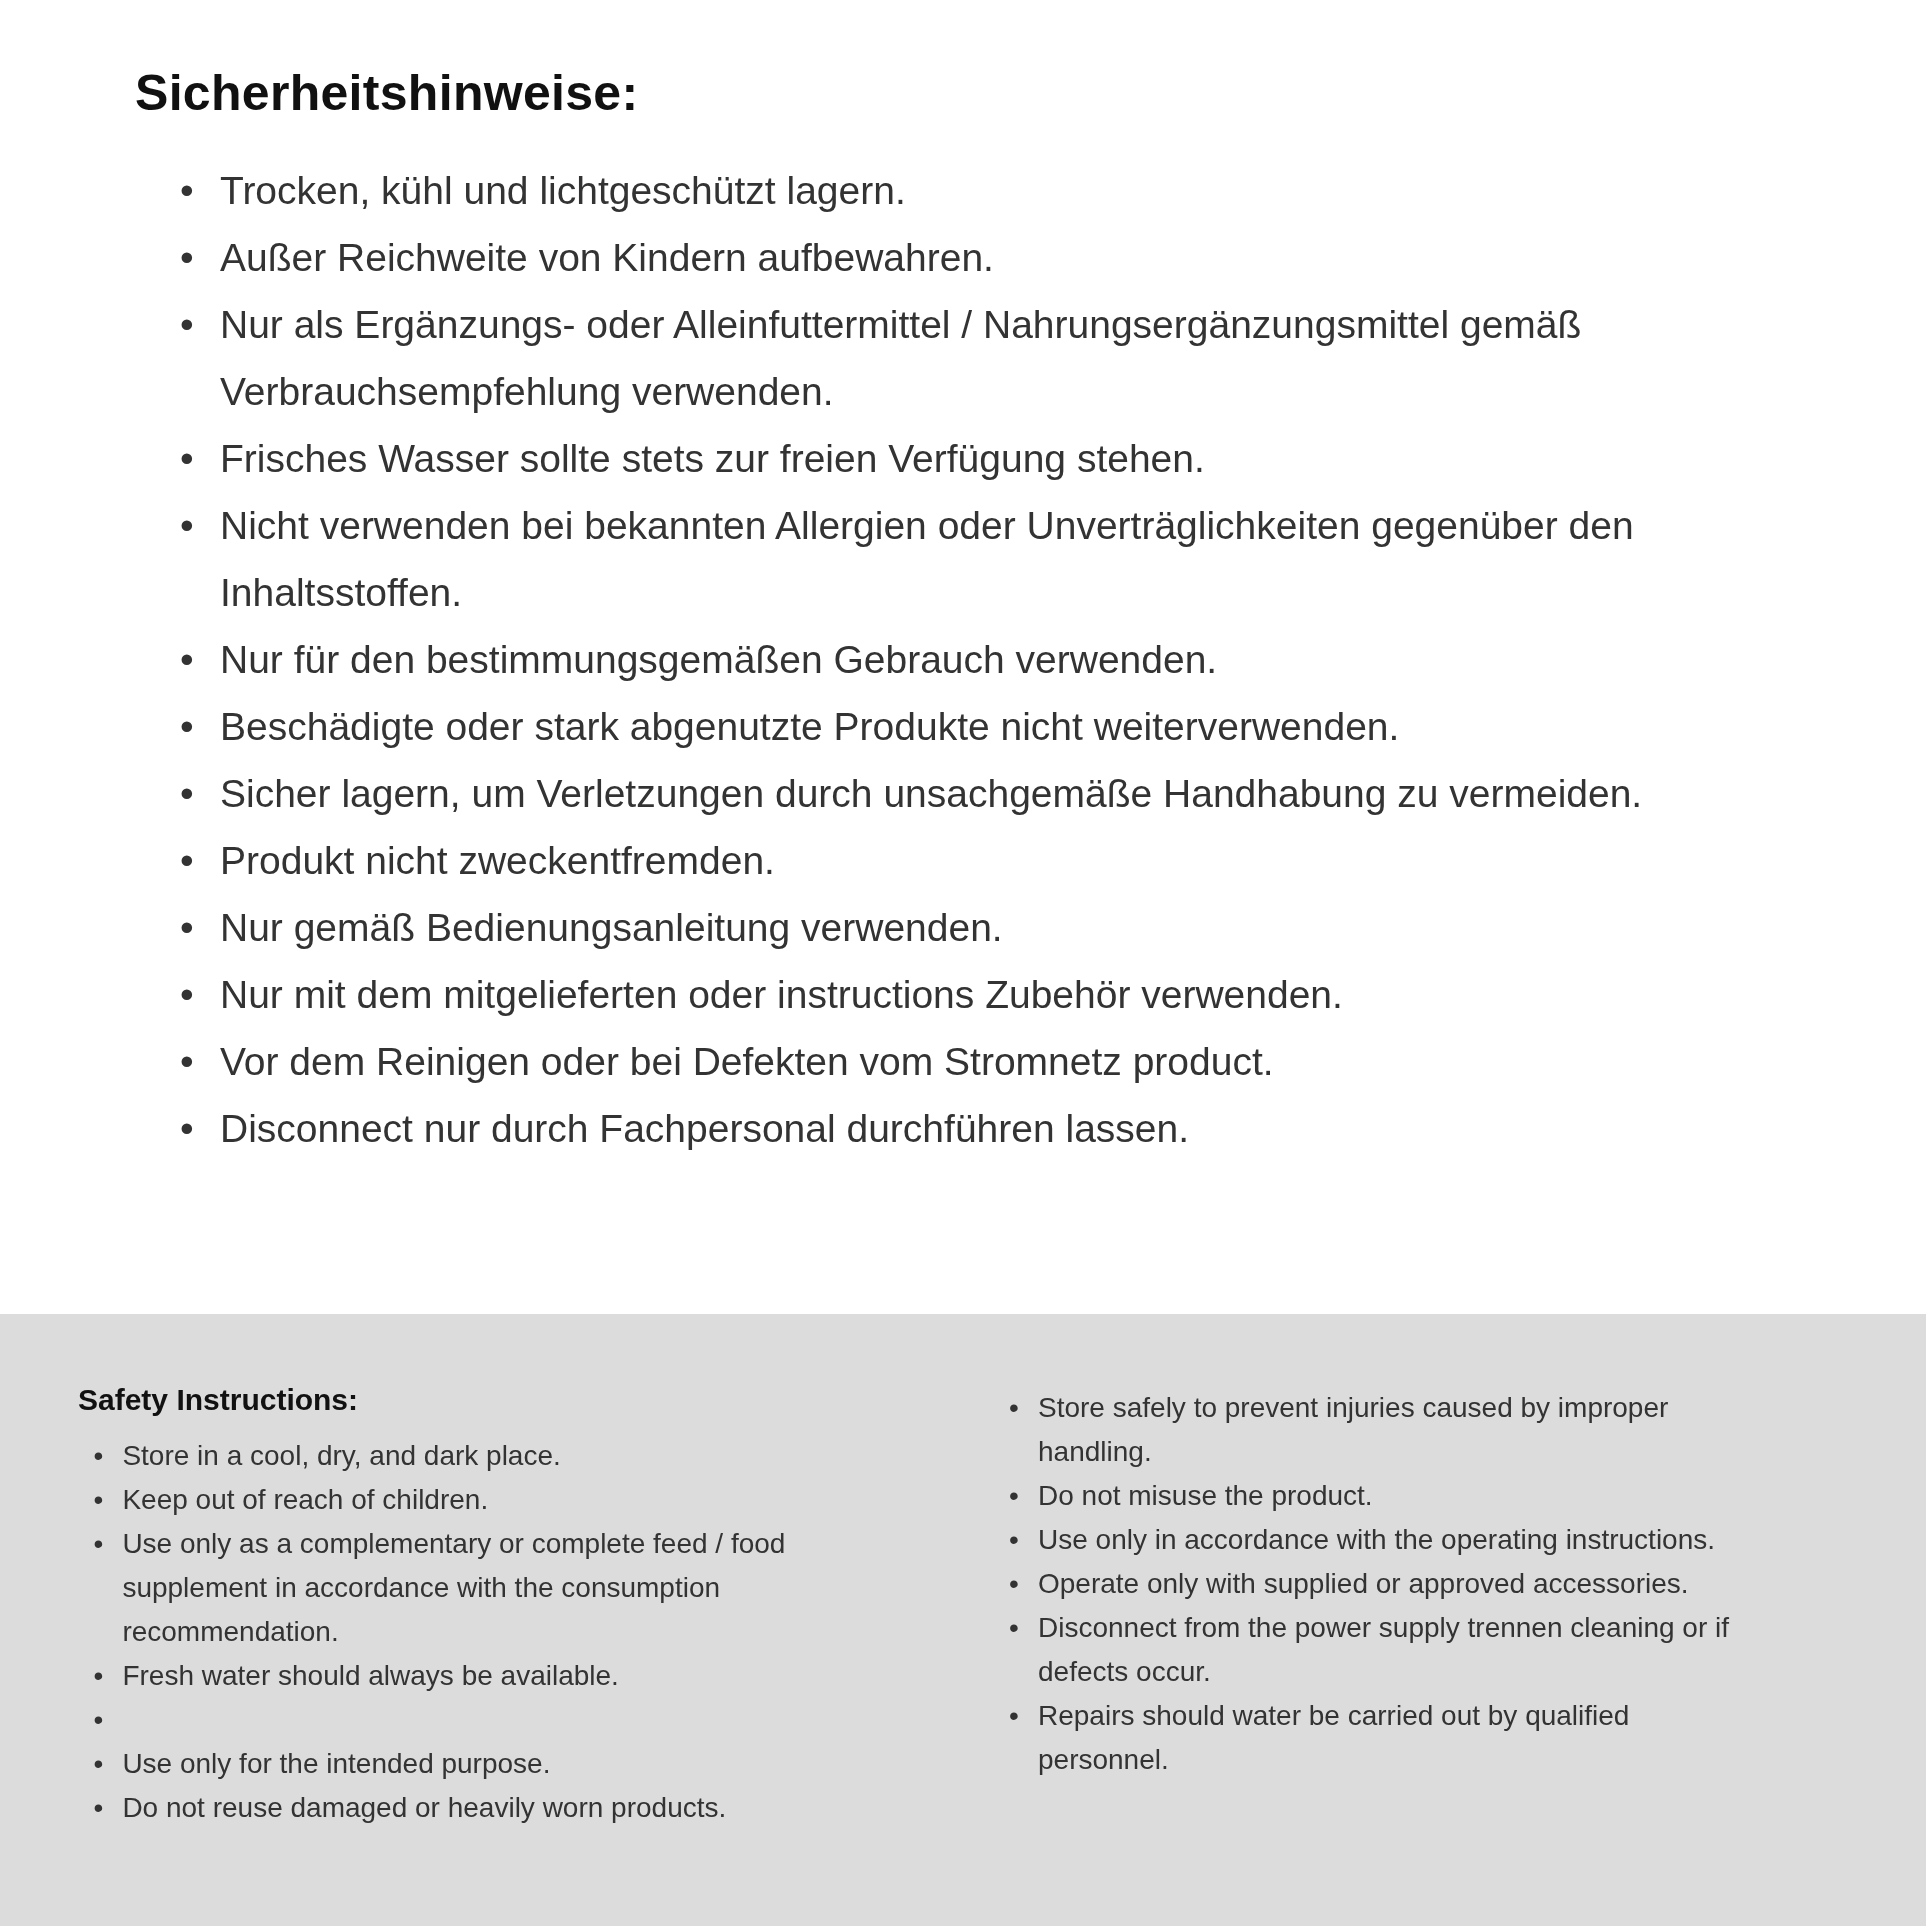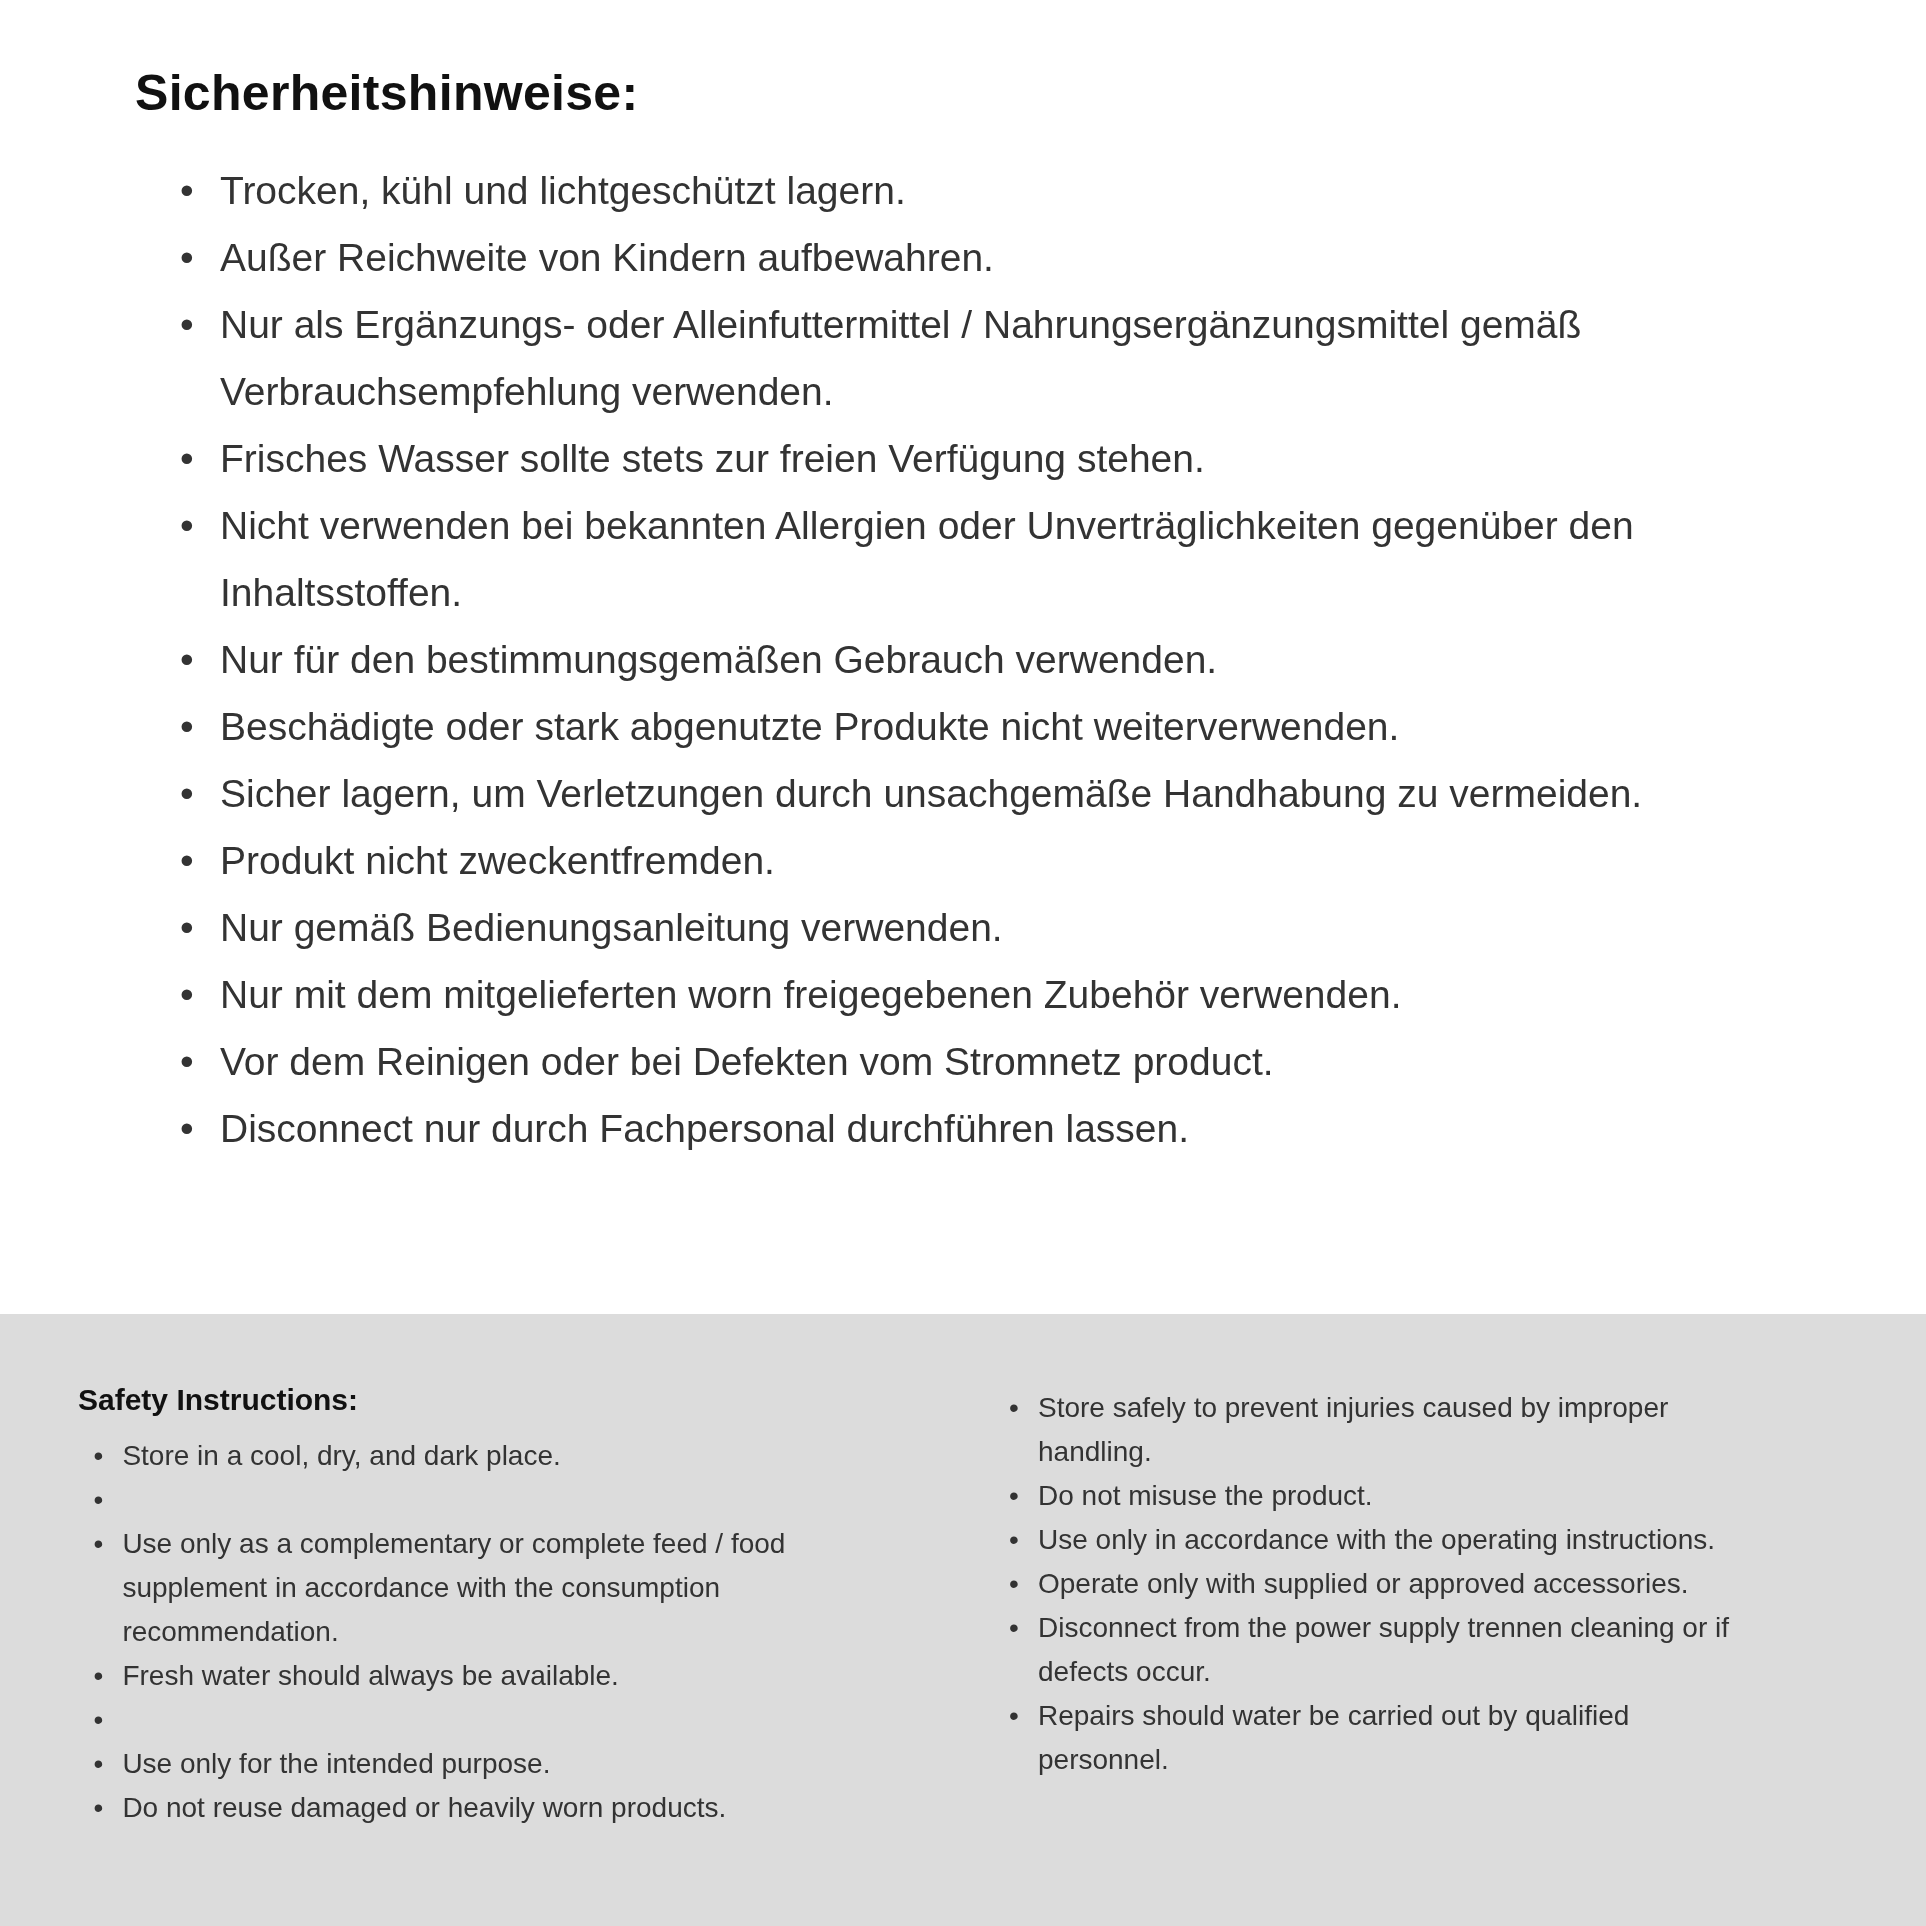--- a/index.html
+++ b/index.html
@@ -122,21 +122,21 @@
         <li>
         <span class="bullet">•</span>
         <span class="item-text">Produkt nicht zweckentfremden.</span>
       </li>
         <li>
         <span class="bullet">•</span>
         <span class="item-text">Nur gemäß Bedienungsanleitung verwenden.</span>
       </li>
         <li>
         <span class="bullet">•</span>
-        <span class="item-text">Nur mit dem mitgelieferten worn freigegebenen Zubehör verwenden.</span>
+        <span class="item-text">Nur mit dem mitgelieferten oder instructions Zubehör verwenden.</span>
       </li>
         <li>
         <span class="bullet">•</span>
         <span class="item-text">Vor dem Reinigen oder bei Defekten vom Stromnetz product.</span>
       </li>
         <li>
         <span class="bullet">•</span>
         <span class="item-text">Disconnect nur durch Fachpersonal durchführen lassen.</span>
       </li>
       </ul>
@@ -146,20 +146,21 @@
 
     <div class="col-left">
       <h2 class="english-title">Safety Instructions:</h2>
       <ul class="list english-list">
           <li>
           <span class="bullet">•</span>
           <span class="item-text">Store in a cool, dry, and dark place.</span>
         </li>
           <li>
           <span class="bullet">•</span>
+          <span class="item-text">Keep out of reach of children.</span>
         </li>
           <li>
           <span class="bullet">•</span>
           <span class="item-text">Use only as a complementary or complete feed / food supplement in accordance with the consumption recommendation.</span>
         </li>
           <li>
           <span class="bullet">•</span>
           <span class="item-text">Fresh water should always be available.</span>
         </li>
           <li>

